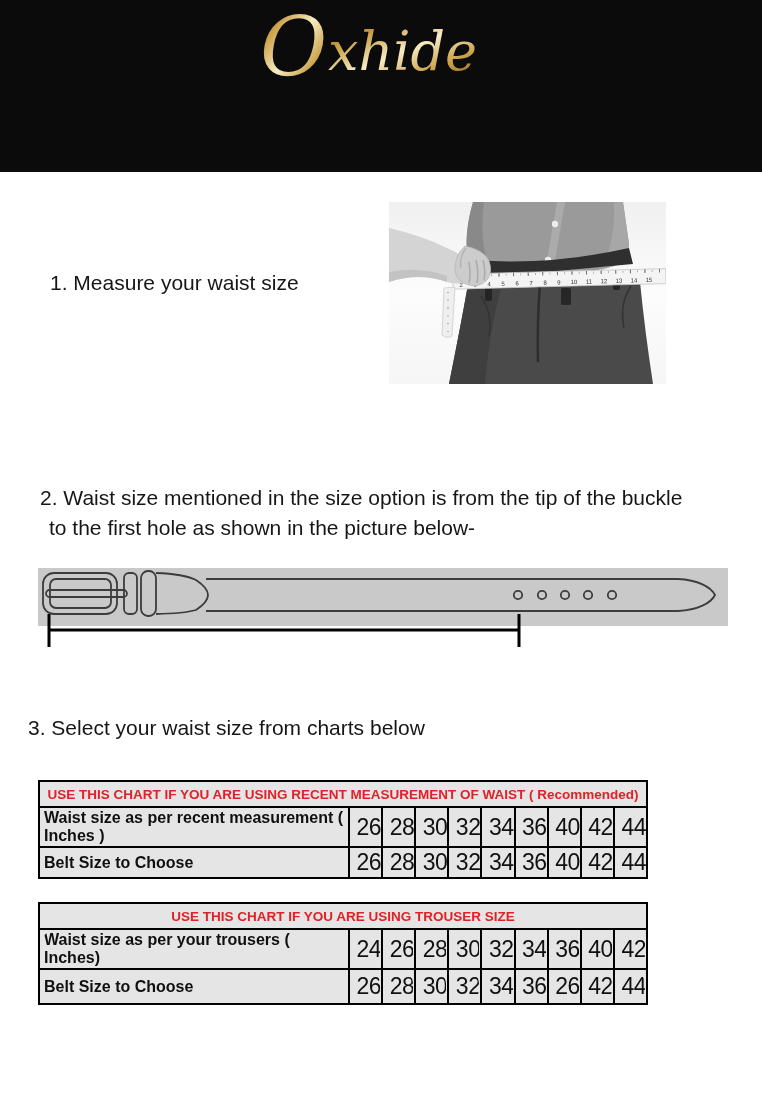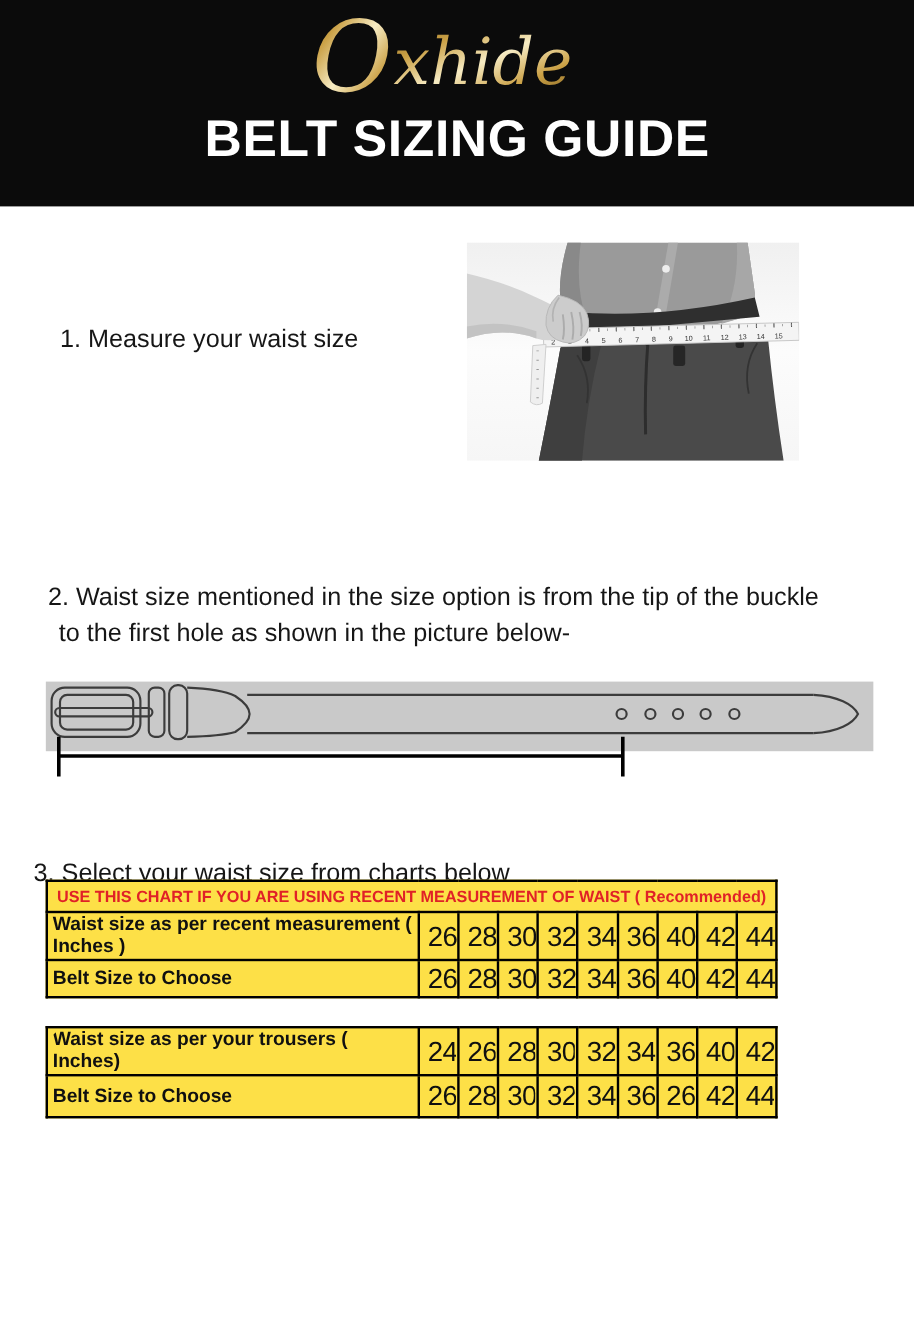--- a/index.html
+++ b/index.html
@@ -24,21 +24,21 @@
   .step2 .l2 { padding-left:9px; }
   .step3 { left:28px; top:684px; font-size:21px;margin-top:32px; }
 
   
   .photo { left:389px; top:202px; }
   .beltsvg { left:38px; top:560px; }
 
   
   table.chart {
     border-collapse:collapse; table-layout:fixed; width:610px;
-    position:absolute; left:38px; background:#fde047;
+    position:absolute; left:38px; background:#e5e5e5;margin-top:47px;
   }
   .t1 { top:733px; }
   .t2 { top:855px; }
   table.chart td { border:2px solid #000; overflow:hidden; }
   td.head {
     color:#e02127; font-weight:bold; font-size:13.5px; text-align:center;
     height:22px; border:1px solid #000;
   }
   td.lab { font-weight:bold; font-size:16px; padding-left:4px; color:#101010; }
   td.num {
@@ -58,21 +58,20 @@
         <stop offset="0" stop-color="#8a6a26"></stop>
         <stop offset="0.25" stop-color="#caa045"></stop>
         <stop offset="0.5" stop-color="#f7ecc4"></stop>
         <stop offset="0.75" stop-color="#caa045"></stop>
         <stop offset="1" stop-color="#7d5f20"></stop>
       </linearGradient>
     </defs>
     <text x="4" y="72" font-family="DejaVu Serif, serif" font-style="italic" font-size="82" fill="url(#gold)">O</text>
     <text x="72" y="66" font-family="DejaVu Serif, serif" font-style="italic" font-size="54" fill="url(#gold)">xhide</text>
   </svg>
-  <div class="main-title">BELT SIZING GUIDE</div>
 </div>
 
 <div class="abs step step1">1. Measure your waist size</div>
 
 <svg class="abs photo" width="277" height="182" viewBox="0 0 277 182">
   <defs>
     <linearGradient id="pbg" x1="0" y1="0" x2="0" y2="1">
       <stop offset="0" stop-color="#f0f0f0"></stop>
       <stop offset="0.5" stop-color="#fcfcfc"></stop>
       <stop offset="1" stop-color="#f6f6f6"></stop>
@@ -208,20 +207,23 @@
   </tr>
 </tbody>
   </table>
 
 <table class="chart t2">
   <colgroup>
       <col style="width:310px">
       <col span="9">
     </colgroup>
   <tbody>
+      <tr>
+        <td class="head" colspan="10">USE THIS CHART IF YOU ARE USING TROUSER SIZE</td>
+      </tr>
   <tr>
     <td class="lab">Waist size as per your trousers ( Inches)</td>
     <td class="num">24</td>
     <td class="num">26</td>
     <td class="num">28</td>
     <td class="num">30</td>
     <td class="num">32</td>
     <td class="num">34</td>
     <td class="num">36</td>
     <td class="num">40</td>

